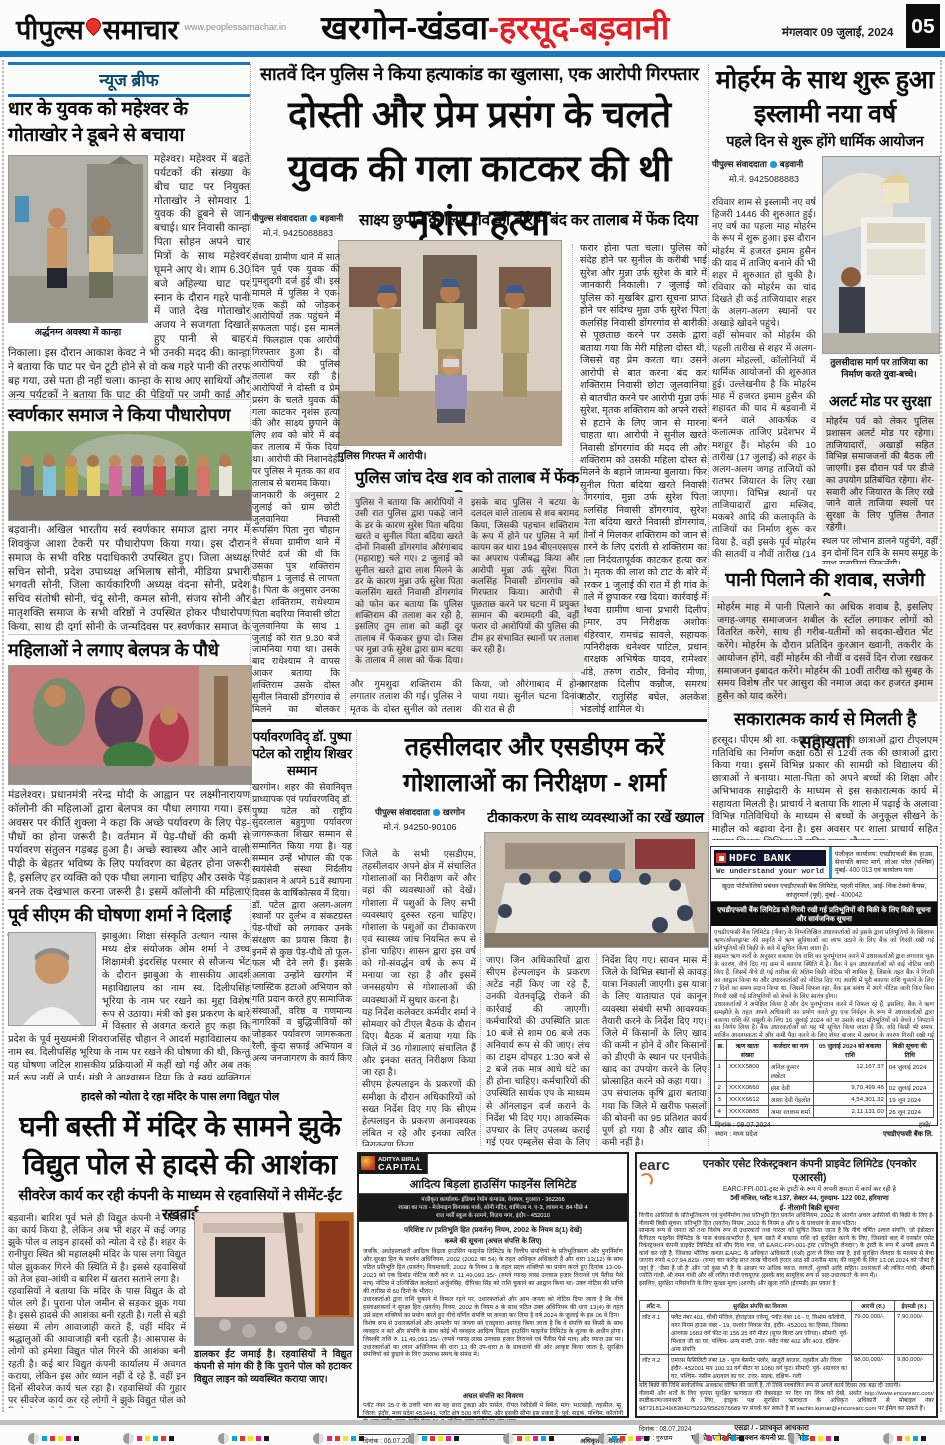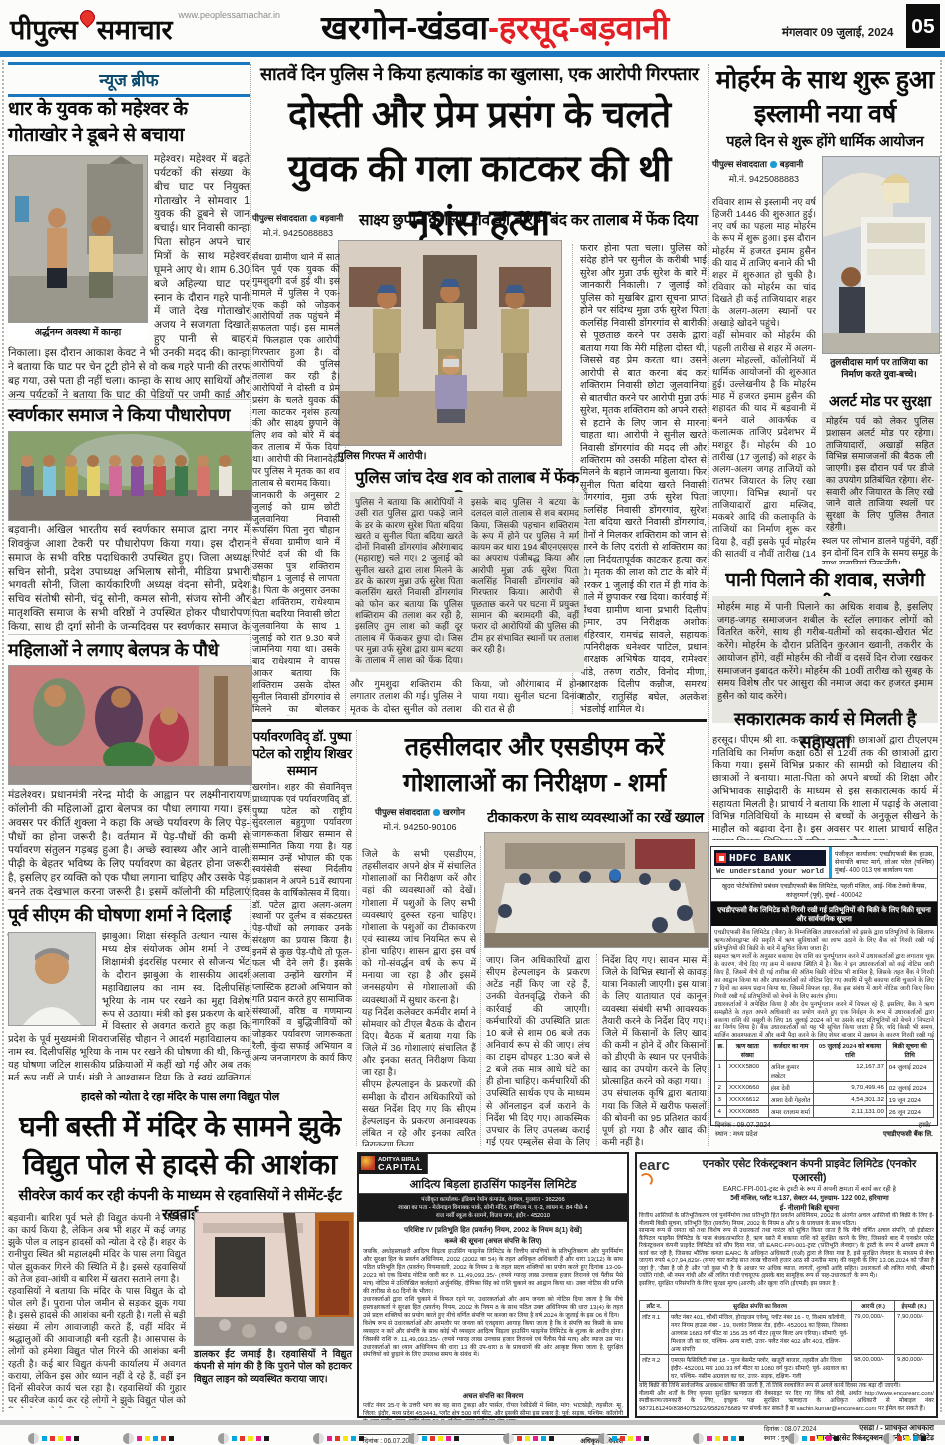--- a/index.html
+++ b/index.html
@@ -25,21 +25,21 @@
   .regmark{position:absolute;height:12px;}
   .regmark .half{display:inline-block;width:11px;height:11px;border-radius:50%;background:linear-gradient(90deg,#9c9c9c 55%,#dedede 55%);vertical-align:middle;}
   .regmark i{display:inline-block;width:5px;height:5px;margin-left:3px;vertical-align:middle;}
 </style>
 </head>
 <body>
 
 <div class="page">
 
   <div class="abs" style="left:0;top:0;width:945px;height:56px;">
-    <div class="abs" style="left:10px;top:10px;display:flex;align-items:flex-start;">
+    <div class="abs" style="left:16px;top:10px;display:flex;align-items:center;">
       <span class="hl" style="font-size:27px;">पीपुल्स</span>
       <span style="display:inline-block;width:13px;height:13px;border-radius:50% 50% 50% 0;background:#e8332a;transform:rotate(-45deg);margin:0 2px 6px 2px;border:1px solid #a01;"></span>
       <span class="hl" style="font-size:27px;">समाचार</span>
       <span style="font-size:9px;color:#8a8a8a;margin:0 0 4px 6px;">www.peoplessamachar.in</span>
     </div>
     <div class="abs ctr" style="left:280px;top:6px;width:430px;height:44px;font-size:33px;line-height:44px;">
       <span class="hl" style="color:#0d0d0d;">खरगोन-खंडवा</span><span class="hl" style="color:#e31e24;">-हरसूद-बड़वानी</span>
     </div>
     <div class="abs b" style="left:782px;top:24px;width:118px;font-size:11.5px;">मंगलवार 09 जुलाई, 2024</div>
     <div class="abs ctr b" style="left:906px;top:4px;width:34px;height:44px;background:#0d0d0d;color:#fff;font-size:21px;line-height:44px;">05</div>
@@ -251,21 +251,21 @@
   <p class="abs body-t just pre ovh" style="left:712px;top:196px;width:104px;height:362px;margin:0;font-size:9.4px;line-height:1.29;">रविवार शाम से इस्लामी नए वर्ष हिजरी 1446 की शुरुआत हुई। नए वर्ष का पहला माह मोहर्रम के रूप में शुरू हुआ। इस दौरान मोहर्रम में हजरत इमाम हुसैन की याद में ताजिए बनाने की भी शहर में शुरुआत हो चुकी है। रविवार को मोहर्रम का चांद दिखते ही कई ताजियादार शहर के अलग-अलग स्थानों पर अखाड़े खोदने पहुंचे।
 वहीं सोमवार को मोहर्रम की पहली तारीख से शहर में अलग-अलग मोहल्लों, कॉलोनियों में धार्मिक आयोजनों की शुरुआत हुई। उल्लेखनीय है कि मोहर्रम माह में हजरत इमाम हुसैन की शहादत की याद में बड़वानी में बनने वाले आकर्षक व कलात्मक ताजिए प्रदेशभर में मशहूर हैं। मोहर्रम की 10 तारीख (17 जुलाई) को शहर के अलग-अलग जगह ताजियों को रातभर जियारत के लिए रखा जाएगा। विभिन्न स्थानों पर ताजियादारों द्वारा मस्जिद, मकबरे आदि की कलाकृति के ताजियों का निर्माण शुरू कर दिया है, वहीं इसके पूर्व मोहर्रम की सातवीं व नौवीं तारीख (14 व 16 जुलाई) को दिन में मान-मन्नत के चलते युवा-बच्चे शेर का स्वांग रचकर शारों की धुन के साथ ताजिया</p>
 
   <div class="abs ctr hl" style="left:822px;top:390px;width:116px;font-size:14.5px;border-bottom:2px solid #111;padding-bottom:2px;">अलर्ट मोड पर सुरक्षा</div>
   <div class="abs grey-box ovh" style="left:822px;top:412px;width:116px;height:120px;padding:4px;box-sizing:border-box;">
     <p class="body-t just" style="margin:0;font-size:9.2px;line-height:1.28;">मोहर्रम पर्व को लेकर पुलिस प्रशासन अलर्ट मोड पर रहेगा। ताजियादारों, अखाड़ों सहित विभिन्न समाजजनों की बैठक ली जाएगी। इस दौरान पर्व पर डीजे का उपयोग प्रतिबंधित रहेगा। शेर-सवारी और जियारत के लिए रखे जाने वाले ताजिया स्थलों पर सुरक्षा के लिए पुलिस तैनात रहेगी।</p>
   </div>
   <p class="abs body-t just ovh" style="left:822px;top:536px;width:116px;height:28px;margin:0;font-size:9.2px;line-height:1.25;">स्थल पर लोभान डालने पहुंचेंगे, वहीं इन दोनों दिन रात्रि के समय समूह के साथ सवारियां निकलेंगी।</p>
 
   <div class="abs ctr hl" style="left:712px;top:568px;width:226px;font-size:19px;line-height:24px;">पानी पिलाने की शवाब, सजेगी शबील</div>
-  <div class="abs grey-box ovh" style="left:712px;top:596px;width:226px;height:127px;padding:5px;box-sizing:border-box;">
+  <div class="abs grey-box ovh" style="left:712px;top:596px;width:226px;height:106px;padding:5px;box-sizing:border-box;">
     <p class="body-t just" style="margin:0;font-size:9.8px;line-height:1.3;">मोहर्रम माह में पानी पिलाने का अधिक शवाब है, इसलिए जगह-जगह समाजजन शबील के स्टॉल लगाकर लोगों को वितरित करेंगे, साथ ही गरीब-यतीमों को सदका-खैरात भेंट करेंगे। मोहर्रम के दौरान प्रतिदिन कुरआन ख्वानी, तकरीर के आयोजन होंगे, वहीं मोहर्रम की नौवीं व दसवें दिन रोजा रखकर समाजजन इबादत करेंगे। मोहर्रम की 10वीं तारीख को सुबह के समय विशेष तौर पर आसुरा की नमाज अदा कर हजरत इमाम हुसैन को याद करेंगे।</p>
   </div>
 
   <div class="abs ctr hl" style="left:712px;top:708px;width:226px;font-size:18px;line-height:23px;">सकारात्मक कार्य से मिलती है सहायता</div>
   <p class="abs body-t just ovh" style="left:712px;top:734px;width:226px;height:106px;margin:0;font-size:9.8px;line-height:1.3;">हरसूद। पीएम श्री शा. कन्या विद्यालय की छात्राओं द्वारा टीएलएम गतिविधि का निर्माण कक्षा 6ठी से 12वीं तक की छात्राओं द्वारा किया गया। इसमें विभिन्न प्रकार की सामग्री को विद्यालय की छात्राओं ने बनाया। माता-पिता को अपने बच्चों की शिक्षा और अभिभावक साझेदारी के माध्यम से इस सकारात्मक कार्य में सहायता मिलती है। प्राचार्य ने बताया कि शाला में पढ़ाई के अलावा विभिन्न गतिविधियों के माध्यम से बच्चों के अनुकूल सीखने के माहौल को बढ़ावा देना है। इस अवसर पर शाला प्राचार्य सहित समस्त शिक्षक-शिक्षिकाओं सहित स्टाफ मौजूद रहा।</p>
 
   <div class="abs" style="left:710px;top:846px;width:228px;height:280px;border:1px solid #333;background:#fff;box-sizing:border-box;font-size:6.8px;">
     <div style="display:flex;border-bottom:1px solid #555;">
       <div style="width:112px;border-right:3px solid #0ea5e9;padding:3px;font-family:Liberation Mono, monospace;">
         <div style="background:#10152b;color:#fff;display:flex;align-items:center;padding:2px;">
@@ -420,21 +420,21 @@
       <tr>
         <td>लॉट न.2</td>
         <td>एमएस फैसिलिटी नंबर 18 - पूरन बेसमेंट फ्लोर, खजूरी बाजार, तहसील और जिला इंदौर- 452001 मय 100.33 वर्ग मीटर या 1080 वर्ग फुट। सीमाएँ: पूर्व- अग्रवाल का घर, पश्चिम- नसीम अग्रवाल का घर, उत्तर- सड़क, दक्षिण- गली</td>
         <td>98,00,000/-</td>
         <td>9,80,000/-</td>
       </tr>
     </tbody>
       </table>
     <p class="just pre ovh" style="margin:0;font-size:5.9px;line-height:1.28;height:40px;color:#222;">यदि बिक्री की तिथि सार्वजनिक अवकाश घोषित की जाती है, तो तिथि स्वचालित रूप से अगले कार्य दिवस तक बढ़ा दी जाएगी।
 नीलामी और शर्तों के लिए कृपया सुरक्षित ऋणदाता की वेबसाइट पर दिए गए लिंक को देखें, अर्थात http://www.encorearc.com/ स्पष्टीकरण/जानकारी के लिए, इच्छुक पक्ष सुरक्षित ऋणदाता के अधिकृत अधिकारी से मोबाइल नंबर 9873181249/8384075292/9582676689 पर संपर्क कर सकते हैं या sachin.kumar@encorearc.com पर ईमेल कर सकते हैं।</p>
-    <div style="display:flex;justify-content:flex-end;align-items:flex-end;font-size:6.4px;">
+    <div style="display:flex;justify-content:flex-start;align-items:flex-end;font-size:6.4px;">
       <div>
         <div>दिनांक : 08.07.2024</div>
         <div>स्थान : गुरुग्राम</div>
       </div>
       <div style="text-align:right;">
         <div class="b" style="font-size:7.4px;">एसडी / - प्राधिकृत अधिकारी</div>
         <div class="b" style="font-size:7.4px;">एनकोर एसेट रिकंस्ट्रक्शन कंपनी प्रा. लिमिटेड</div>
       </div>
     </div>
   </div>

